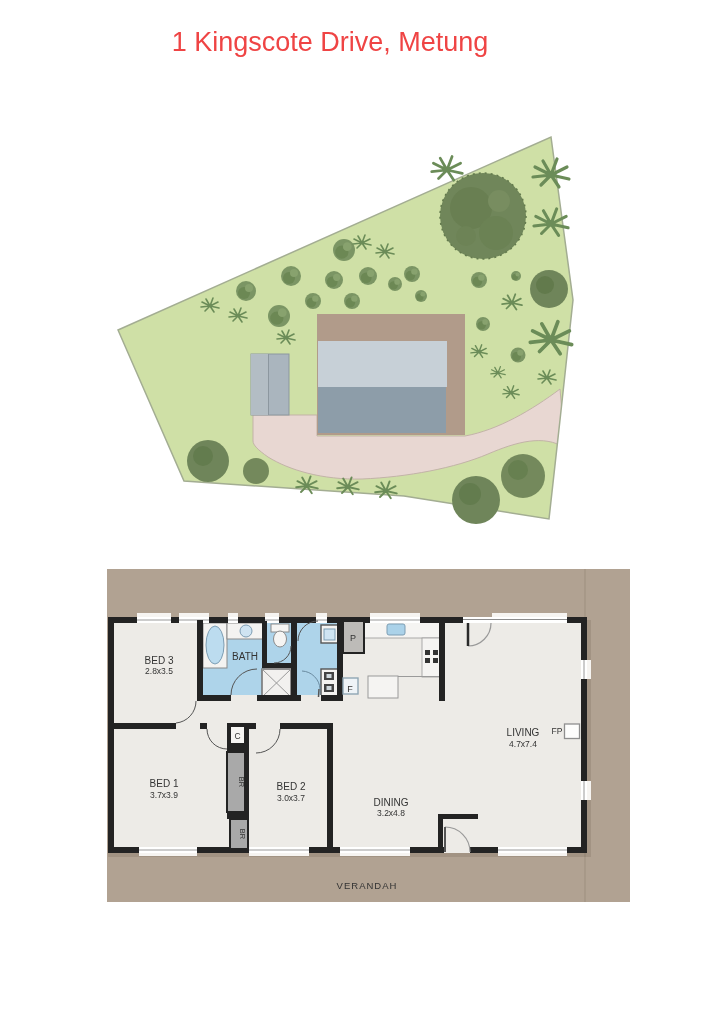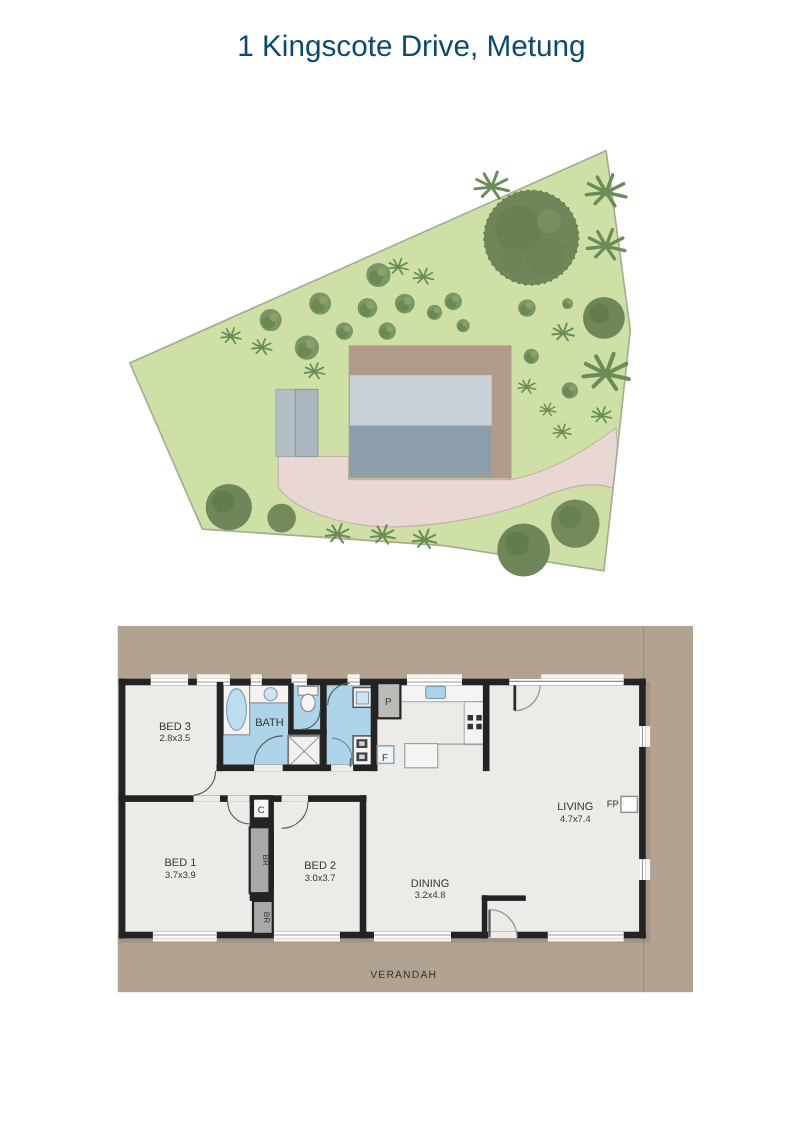--- a/index.html
+++ b/index.html
@@ -1,17 +1,17 @@
 <!DOCTYPE html>
 <html><head>
 <meta charset="utf-8">
 <style>
 html,body{margin:0;padding:0;background:#ffffff;width:724px;height:1024px;overflow:hidden;}
 body{font-family:"Liberation Sans",sans-serif;position:relative;}
-.title{position:absolute;top:27px;left:0;width:660px;text-align:center;font-size:27px;color:#0c4a6e;letter-spacing:0px;margin-left:44px;}
+.title{position:absolute;top:27px;left:0;width:660px;text-align:center;font-size:27px;color:#ef4444;letter-spacing:0px;}
 svg{position:absolute;top:0;left:0;}
 </style>
 </head>
 <body>
 
 <div class="title">1 Kingscote Drive, Metung</div>
 <svg width="724" height="1024" viewBox="0 0 724 1024">
 <defs>
 <g id="fern">
 <path d="M0,0 L-8,-4 M0,0 L-9,1 M0,0 L-4,-7 M0,0 L3,-8 M0,0 L8,-4 M0,0 L9,2 M0,0 L4,6 M0,0 L-5,5" stroke="#6b8c58" stroke-width="1.6" fill="none" stroke-linecap="round"></path>

